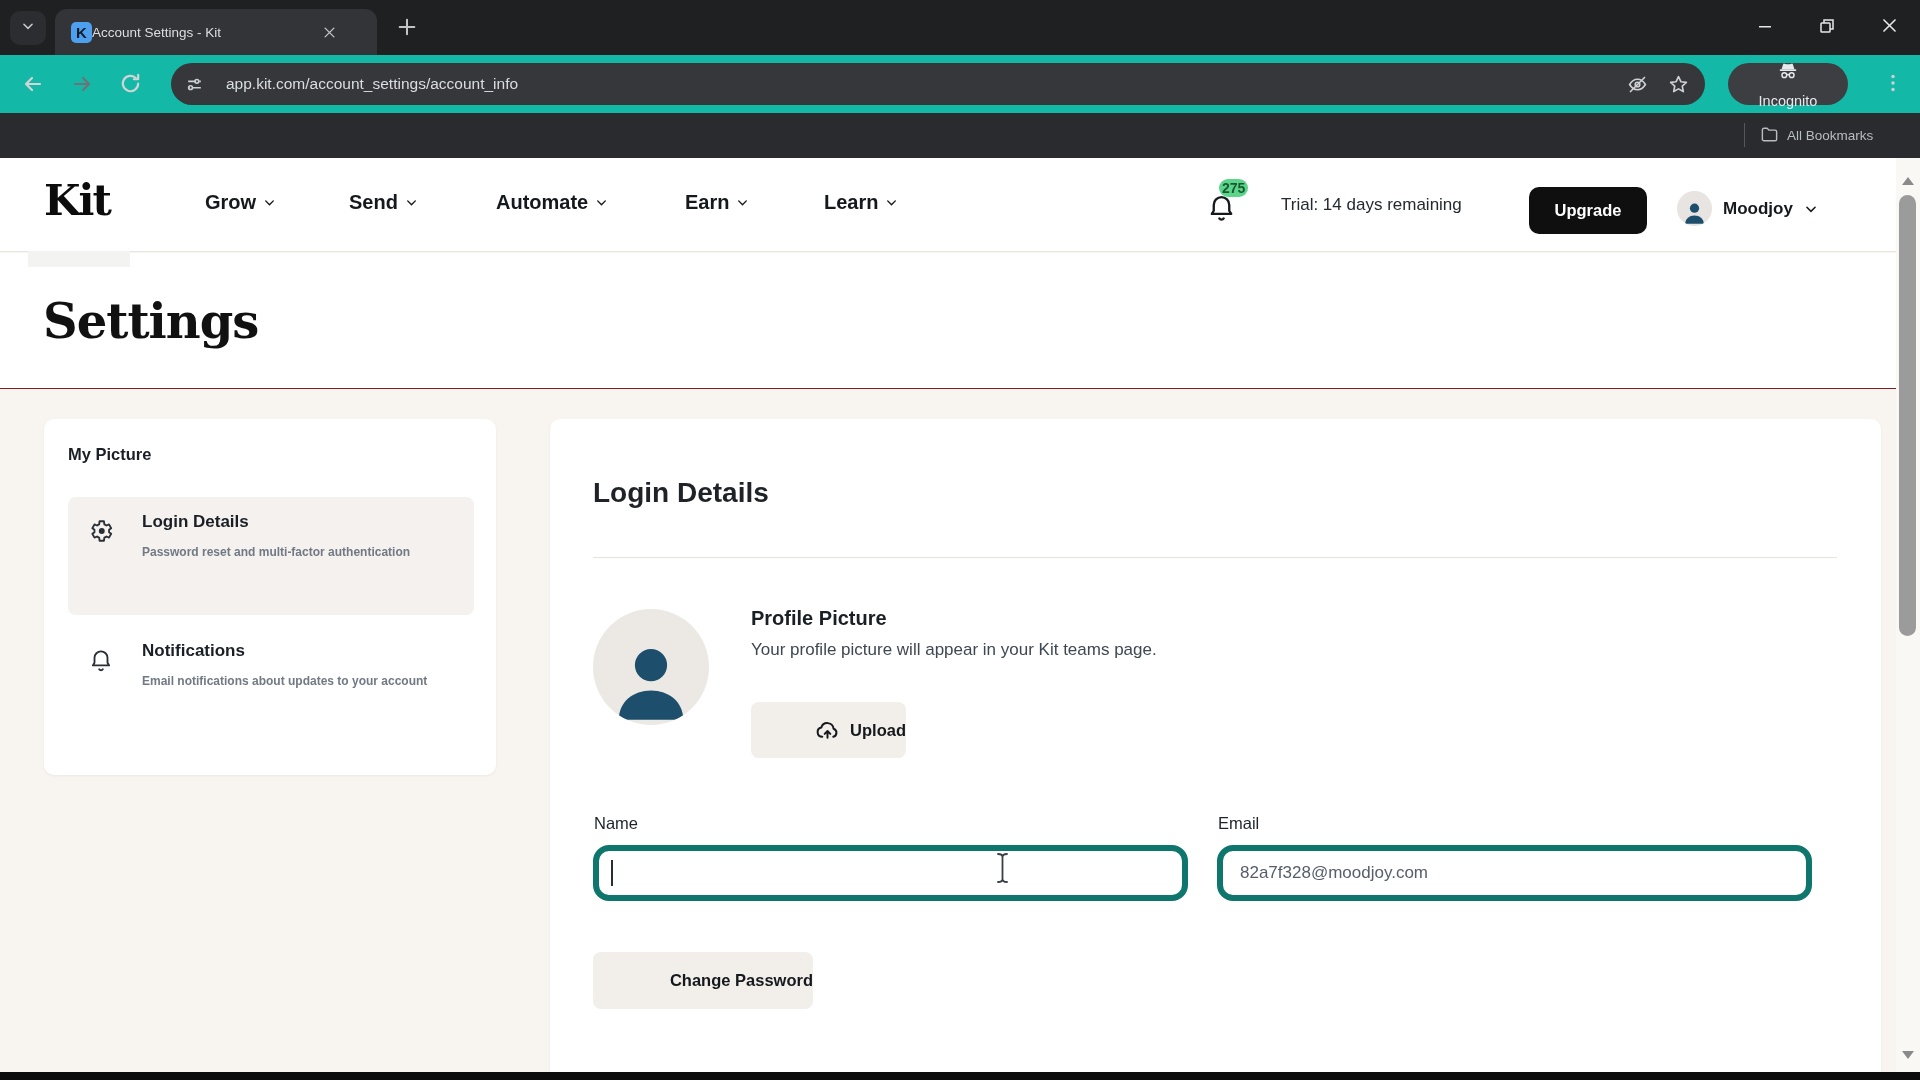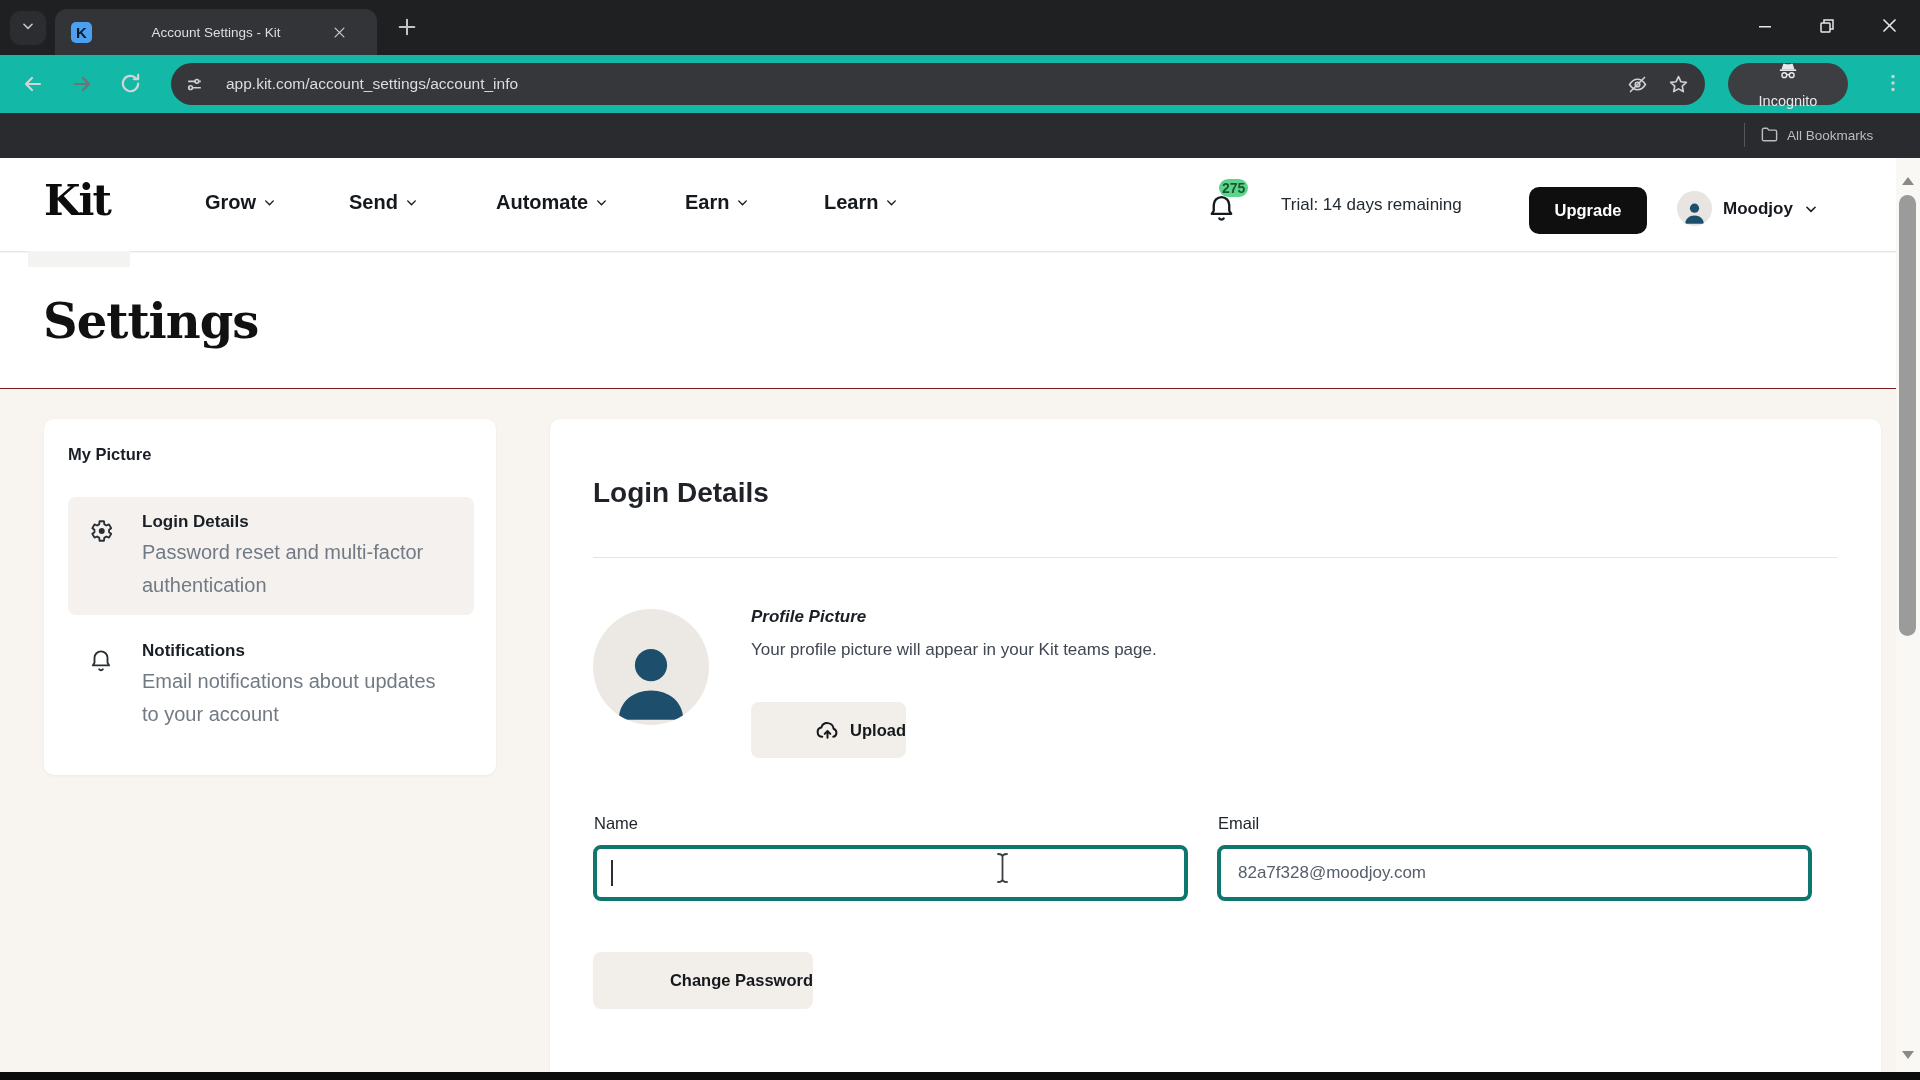--- a/index.html
+++ b/index.html
@@ -5,21 +5,21 @@
   * { margin:0; padding:0; box-sizing:border-box; }
   html,body { width:1920px; height:1080px; overflow:hidden; background:#000; }
   body { font-family:"Liberation Sans", sans-serif; }
   .screen { position:relative; width:1920px; height:1080px; background:#f8f4ef; overflow:hidden; }
 
   
   .tabstrip { position:absolute; left:0; top:0; width:1920px; height:55px; background:#1f2022; }
   .tab-search-btn { position:absolute; left:10px; top:11px; width:36px; height:34px; border-radius:10px; background:#2c2d30; color:#c8cace; display:flex; align-items:center; justify-content:center; }
   .tab { position:absolute; left:55px; top:9px; width:322px; height:46px; background:#323438; border-radius:12px 12px 0 0; display:flex; align-items:center; }
   .favicon { width:21px; height:21px; margin-left:16px; border-radius:5px; background:#4da0f0; color:#0e1a24; font-weight:bold; font-size:15px; display:flex; align-items:center; justify-content:center; }
-  .tab-title { margin-left:10px; font-size:13.5px; color:#dcdee1; white-space:nowrap; overflow:hidden; width:228px;text-align:center; }
+  .tab-title { font-size:13.5px; color:#dcdee1; white-space:nowrap; overflow:hidden; width:228px; }
   .tab-close { margin-left:2px; color:#c2c4c8; display:flex; }
   .new-tab-btn { position:absolute; left:396px; top:16px; color:#c2c4c8; display:flex; }
   .win-controls { position:absolute; right:0; top:0; height:55px; display:flex; align-items:center; color:#e6e7e9; }
   .win-btn { width:62px; height:55px; display:flex; align-items:center; justify-content:center; }
 
   .toolbar { position:absolute; left:0; top:55px; width:1920px; height:58px; background:#14b8a6; }
   .nav-arrow { position:absolute; top:17px; display:flex; color:#d2d4d7; }
   .urlbar { position:absolute; left:171px; top:8px; width:1534px; height:42px; border-radius:21px; background:#35373b; display:flex; align-items:center; }
   .url-text { font-size:15.5px; color:#dadde1; margin-left:12px; flex:1; }
   .urlbar-icon { color:#cdd0d4; display:flex; margin:0 10px; }
@@ -48,33 +48,33 @@
   .skeleton-box { position:absolute; left:28px; top:-2px; width:102px; height:16px; background:#f3f3f2; }
   .page-title { position:absolute; left:43px; top:40px; font-family:"DejaVu Serif", serif; font-weight:bold; font-size:48px; letter-spacing:-1px; color:#111111; }
 
   
   .sidebar-card { position:absolute; left:44px; top:419px; width:452px; height:356px; background:#ffffff; border-radius:10px; box-shadow:0 1px 3px rgba(0,0,0,0.05); }
   .sidebar-section-title { position:absolute; left:24px; top:26px; font-size:16.5px; font-weight:bold; color:#1a1f26; }
   .side-item { position:absolute; left:24px; width:406px; border-radius:8px; }
   .side-item.active { background:#f4f1ee; }
   .side-icon { position:absolute; left:20px; color:#2a2f36; }
   .side-title { position:absolute; left:74px; font-size:17px; font-weight:bold; color:#1a1f26; }
-  .side-desc { position:absolute; left:74px; width:300px; font-size:20px; color:#717a84; line-height:33px; }
+  .side-desc { position:absolute; left:74px; width:300px; font-size:12px; color:#717a84; line-height:33px;font-weight:bold; }
 
   
   .main-card { position:absolute; left:550px; top:419px; width:1331px; height:661px; background:#ffffff; border-radius:10px 10px 0 0; box-shadow:0 1px 3px rgba(0,0,0,0.05); }
   .main-title { position:absolute; left:43px; top:58px; font-size:28px; font-weight:bold; color:#1f2328; }
   .main-divider { position:absolute; left:43px; top:138px; width:1244px; height:1px; background:#e7e3de; }
   .avatar-lg { position:absolute; left:43px; top:190px; width:116px; height:116px; border-radius:50%; background:#ece9e5; overflow:hidden; display:flex; align-items:flex-end; justify-content:center; }
-  .pp-label { position:absolute; left:201px; top:188px; font-size:17px; font-weight:bold; color:#1a1f26;font-style:italic; }
+  .pp-label { position:absolute; left:201px; top:188px; font-size:20px; font-weight:bold; color:#1a1f26; }
   .pp-desc { position:absolute; left:201px; top:221px; font-size:17px; color:#3f4752; }
   .btn-light { background:#f2efeb; border-radius:8px; display:flex; align-items:center; justify-content:flex-end; gap:10px; font-size:16.5px; font-weight:bold; color:#15181c; cursor:pointer; }
   .upload-btn { position:absolute; left:201px; top:283px; width:155px; height:56px; }
   .field-label { position:absolute; font-size:16.5px; color:#1d242c; }
-  .text-input { position:absolute; width:595px; height:56px; border:4px solid #0f766e; border-radius:8px; background:#ffffff; font-family:"Liberation Sans", sans-serif; font-size:17px; color:#555e6a; padding:0 17px; outline:none; }
+  .text-input { position:absolute; width:595px; height:56px; border:6px solid #0f766e; border-radius:16px; background:#ffffff; font-family:"Liberation Sans", sans-serif; font-size:17px; color:#555e6a; padding:0 17px; outline:none; }
   .caret { position:absolute; left:61px; top:441px; width:1.5px; height:26px; background:#2a2f36; }
   .cp-btn { position:absolute; left:43px; top:533px; width:220px; height:57px; }
 
   
   .ibeam { position:absolute; left:996px; top:852px; color:#3a3f45; }
 
   
   .scroll-track { position:absolute; left:1896px; top:158px; width:24px; height:914px; background:#faf8f5; }
   .scroll-thumb { position:absolute; left:3px; top:37px; width:17px; height:441px; background:#9b9b9b; border-radius:9px; }
   .scroll-arrow { position:absolute; left:5px; color:#8a8a8a; }

